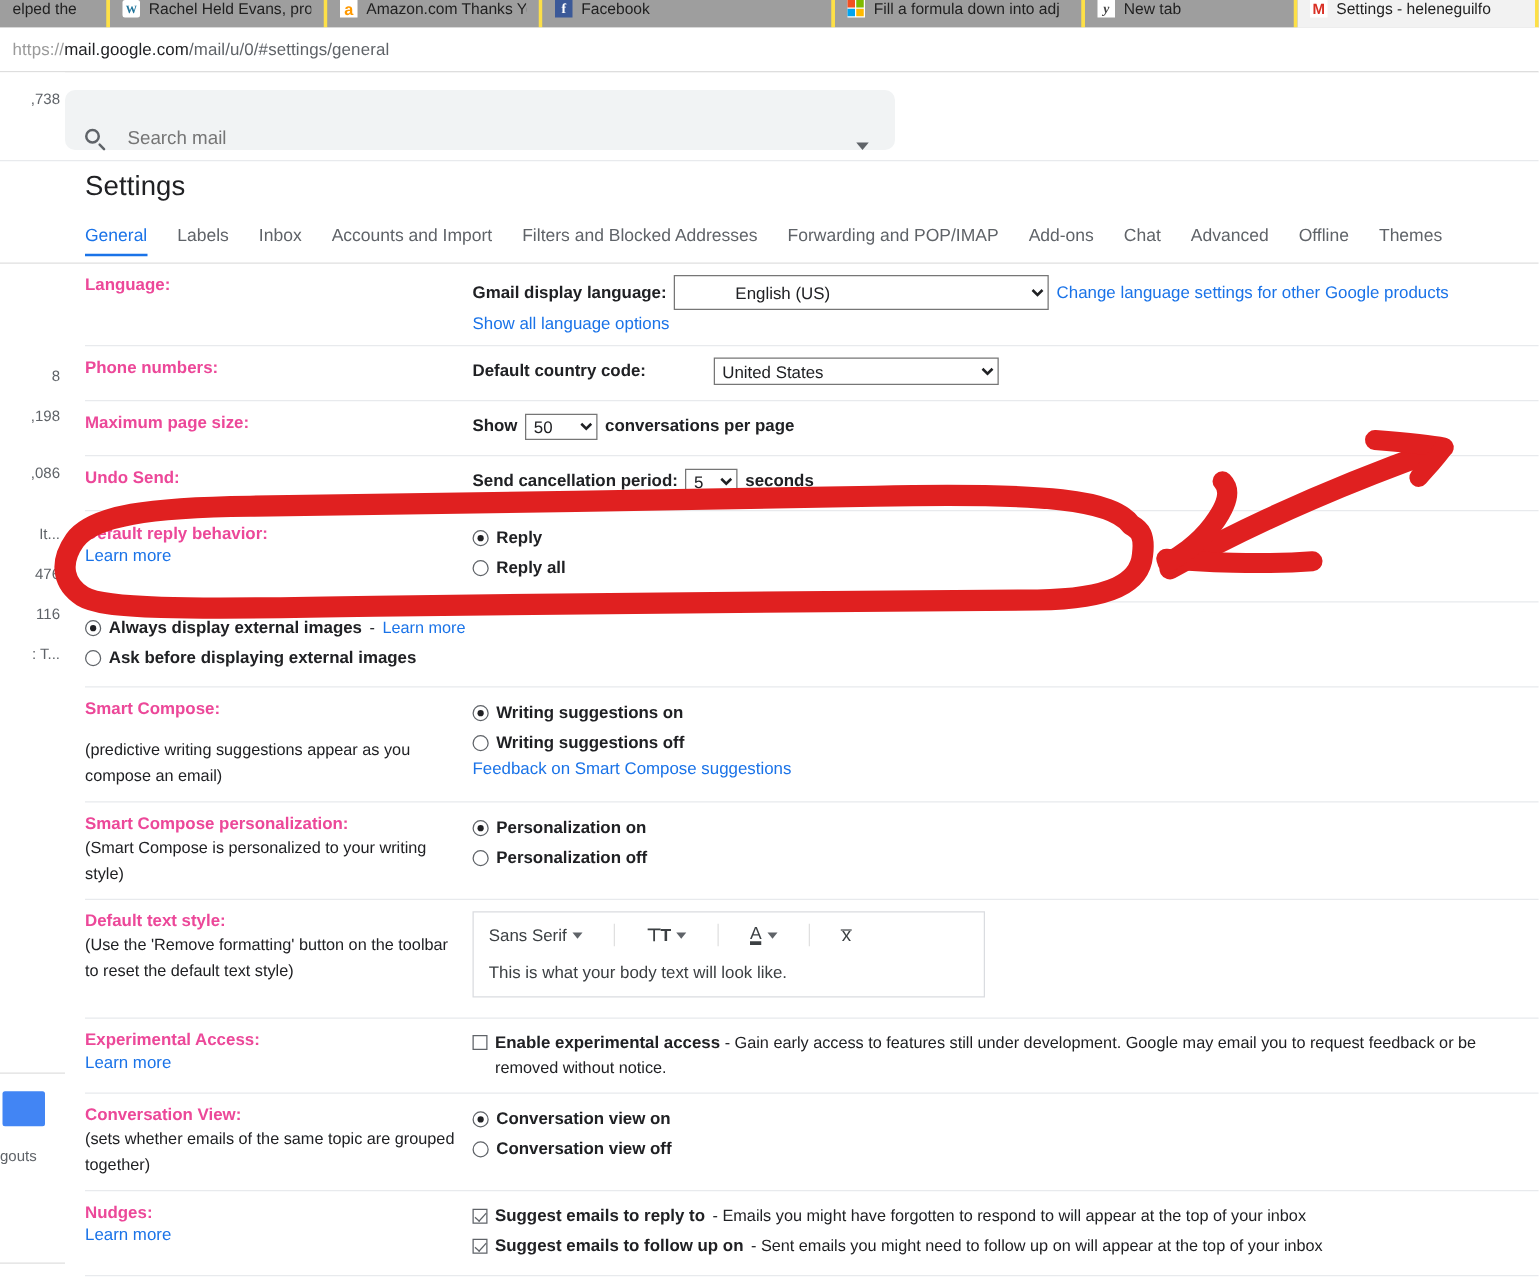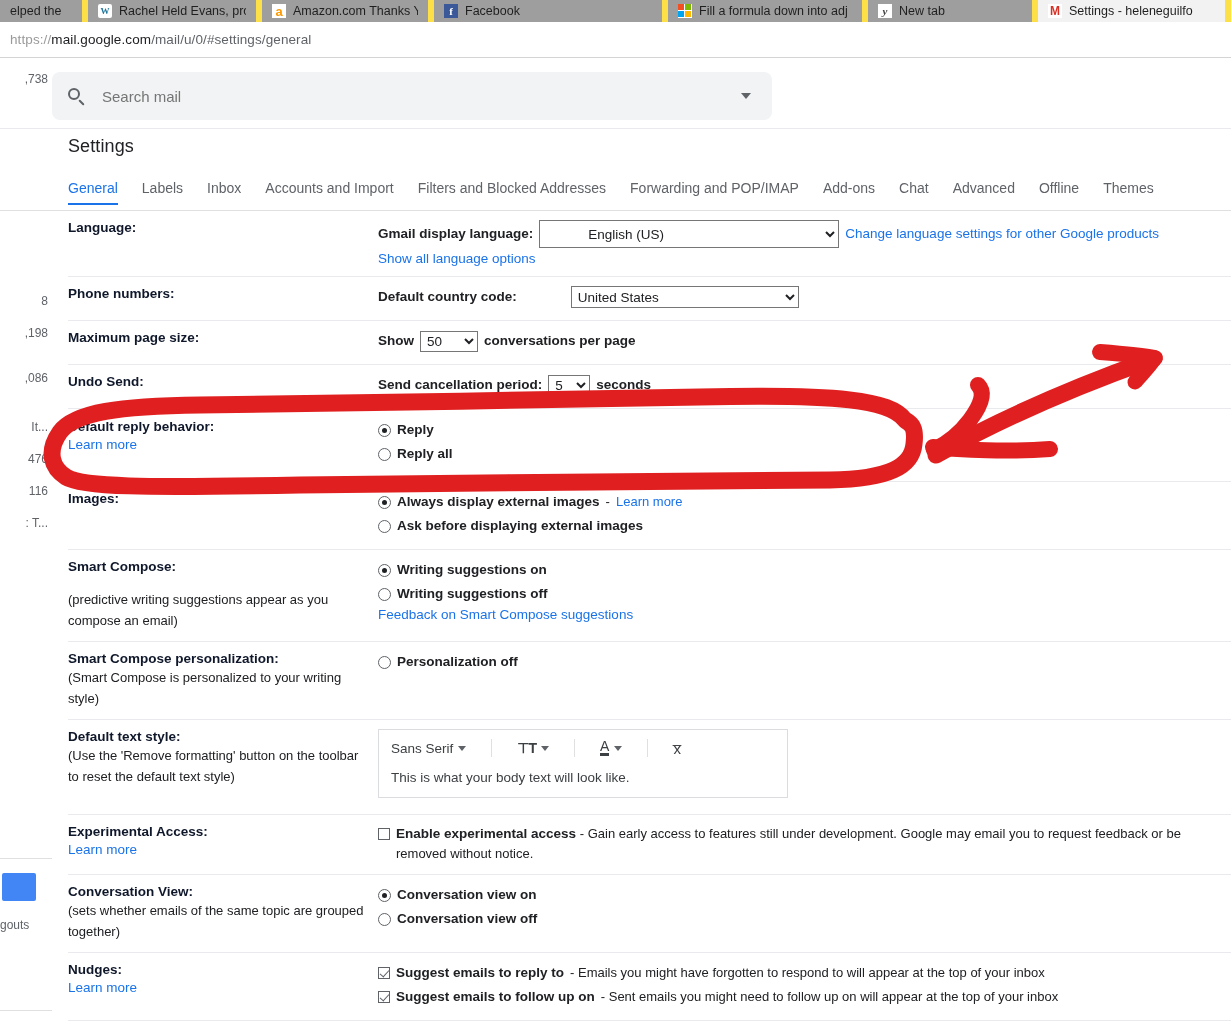--- a/index.html
+++ b/index.html
@@ -14,24 +14,24 @@
     position:relative;
   }
 
   
   #browser-tabstrip {
     position:absolute; top:0; left:0; width:1231px; height:22px;
     background:#8a8a8a;
     display:flex; align-items:stretch;
   }
   .btab {
-    display:flex; align-items:center; gap:7px;
+    display:flex; gap:7px;
     padding:0 10px 0 10px;
     background:#9e9e9e;
-    border-right:6px solid #fde047;
+    border-right:3px solid #fde047;
     font-size:12.5px; color:#1f1f1f;
     white-space:nowrap; overflow:hidden;
     min-width:0;
   }
   .btab.active { background:#f2f2f2; }
   .btab-title { overflow:hidden; text-overflow:clip; white-space:nowrap; }
   .favicon {
     width:14px; height:14px; flex:0 0 14px;
     display:flex; align-items:center; justify-content:center;
     font-size:11px; font-weight:bold; line-height:1;
@@ -87,23 +87,23 @@
     position:absolute; left:2px; top:815px; width:34px; height:28px;
     background:#4285f4; border-radius:2px;
   }
   #gouts-text { position:absolute; left:0px; top:860px; font-size:12px; color:#5f6368; }
 
   
   #search-row {
     position:absolute; top:6px; left:52px; width:1179px; height:62px;
   }
   #search-box {
-    position:absolute; left:0; top:8px; width:720px; height:48px;
+    position:absolute; left:0; top:8px; width:664px; height:48px;
     background:#f1f3f4; border-radius:8px;
-    display:flex; align-items:center;
+    display:flex; align-items:flex-end;
   }
   #search-icon-wrap { width:48px; display:flex; align-items:center; justify-content:center; }
   .mag { position:relative; width:17px; height:17px; }
   .mag .ring { position:absolute; left:0; top:0; width:12px; height:12px;
     border:2px solid #5f6368; border-radius:50%; }
   .mag .hand { position:absolute; left:11px; top:11px; width:7px; height:2px;
     background:#5f6368; transform:rotate(45deg); transform-origin:left center; border-radius:1px;}
   #search-input {
     flex:1; border:0; background:transparent; outline:none;
     font-family:"Liberation Sans", sans-serif; font-size:15px; color:#5f6368;
@@ -115,21 +115,21 @@
     width:0;height:0;border-left:5px solid transparent;border-right:5px solid transparent;
     border-top:6px solid #5f6368;
   }
   #header-rule {
     position:absolute; top:70px; left:0px; width:1231px; height:1px; background:#e8eaed;
   }
 
   
   #settings-title {
     position:absolute; left:68px; top:78px;
-    font-size:18px; color:#202124; font-weight:400; letter-spacing:.1px;
+    font-size:22px; color:#202124; font-weight:400; letter-spacing:.1px;
   }
   #tabs-row {
     position:absolute; left:68px; top:122px; width:1163px; height:32px;
     display:flex; align-items:flex-start; gap:0;
   }
   .stab {
     font-size:14px; color:#5f6368; padding:0 12px 9px 12px; white-space:nowrap;
     position:relative; cursor:pointer;
   }
   .stab:first-child { padding-left:0; }
@@ -139,21 +139,21 @@
   }
   #tabs-underline {
     position:absolute; left:0px; top:152px; width:1231px; height:1px; background:#e0e0e0;
   }
 
   
   #settings-table { position:absolute; left:68px; top:153px; width:1163px; }
   .srow { display:flex; border-bottom:1px solid #e8eaed; padding:9px 0 10px 0; }
   .scol-label { width:310px; flex:0 0 310px; padding-right:8px; }
   .scol-ctrl { flex:1; min-width:0; }
-  .slabel { font-weight:bold; font-size:13.5px; color:#0f172a; }
+  .slabel { font-weight:bold; font-size:13.5px; color:#ec4899; }
   .ssub { font-size:13px; color:#202124; line-height:20.5px; }
   a.glink { color:#1a73e8; text-decoration:none; font-size:13.5px; }
   a.glink.small { font-size:13px; }
 
   .ctrl-line { display:flex; align-items:center; gap:6px; line-height:22px; margin-bottom:2px; }
   .lbl-strong { font-weight:bold; font-size:13.5px; }
 
   select.gsel {
     font-family:"Liberation Sans", sans-serif;
     font-size:13.5px; color:#202124;
@@ -370,23 +370,20 @@
           <span class="lbl-strong">Reply</span>
         </div>
         <div class="ctrl-line">
           <span class="radio"></span>
           <span class="lbl-strong">Reply all</span>
         </div>
       </div>
     </div>
 
     <div class="srow">
-      <div class="scol-label">
-        <div class="slabel">Images:</div>
-      </div>
       <div class="scol-ctrl">
         <div class="ctrl-line">
           <span class="radio on"></span>
           <span class="lbl-strong">Always display external images</span>
           <span class="desc"> - </span>
           <a class="glink small" href="#">Learn more</a>
         </div>
         <div class="ctrl-line">
           <span class="radio"></span>
           <span class="lbl-strong">Ask before displaying external images</span>
@@ -413,20 +410,24 @@
         </div>
       </div>
     </div>
 
     <div class="srow">
       <div class="scol-label">
         <div class="slabel">Smart Compose personalization:</div>
         <div class="ssub" style="margin-top:2px">(Smart Compose is personalized to your writing style)</div>
       </div>
       <div class="scol-ctrl">
+        <div class="ctrl-line">
+          <span class="radio on"></span>
+          <span class="lbl-strong">Personalization on</span>
+        </div>
         <div class="ctrl-line">
           <span class="radio"></span>
           <span class="lbl-strong">Personalization off</span>
         </div>
       </div>
     </div>
 
     <div class="srow" style="padding-bottom:16px">
       <div class="scol-label">
         <div class="slabel">Default text style:</div>

